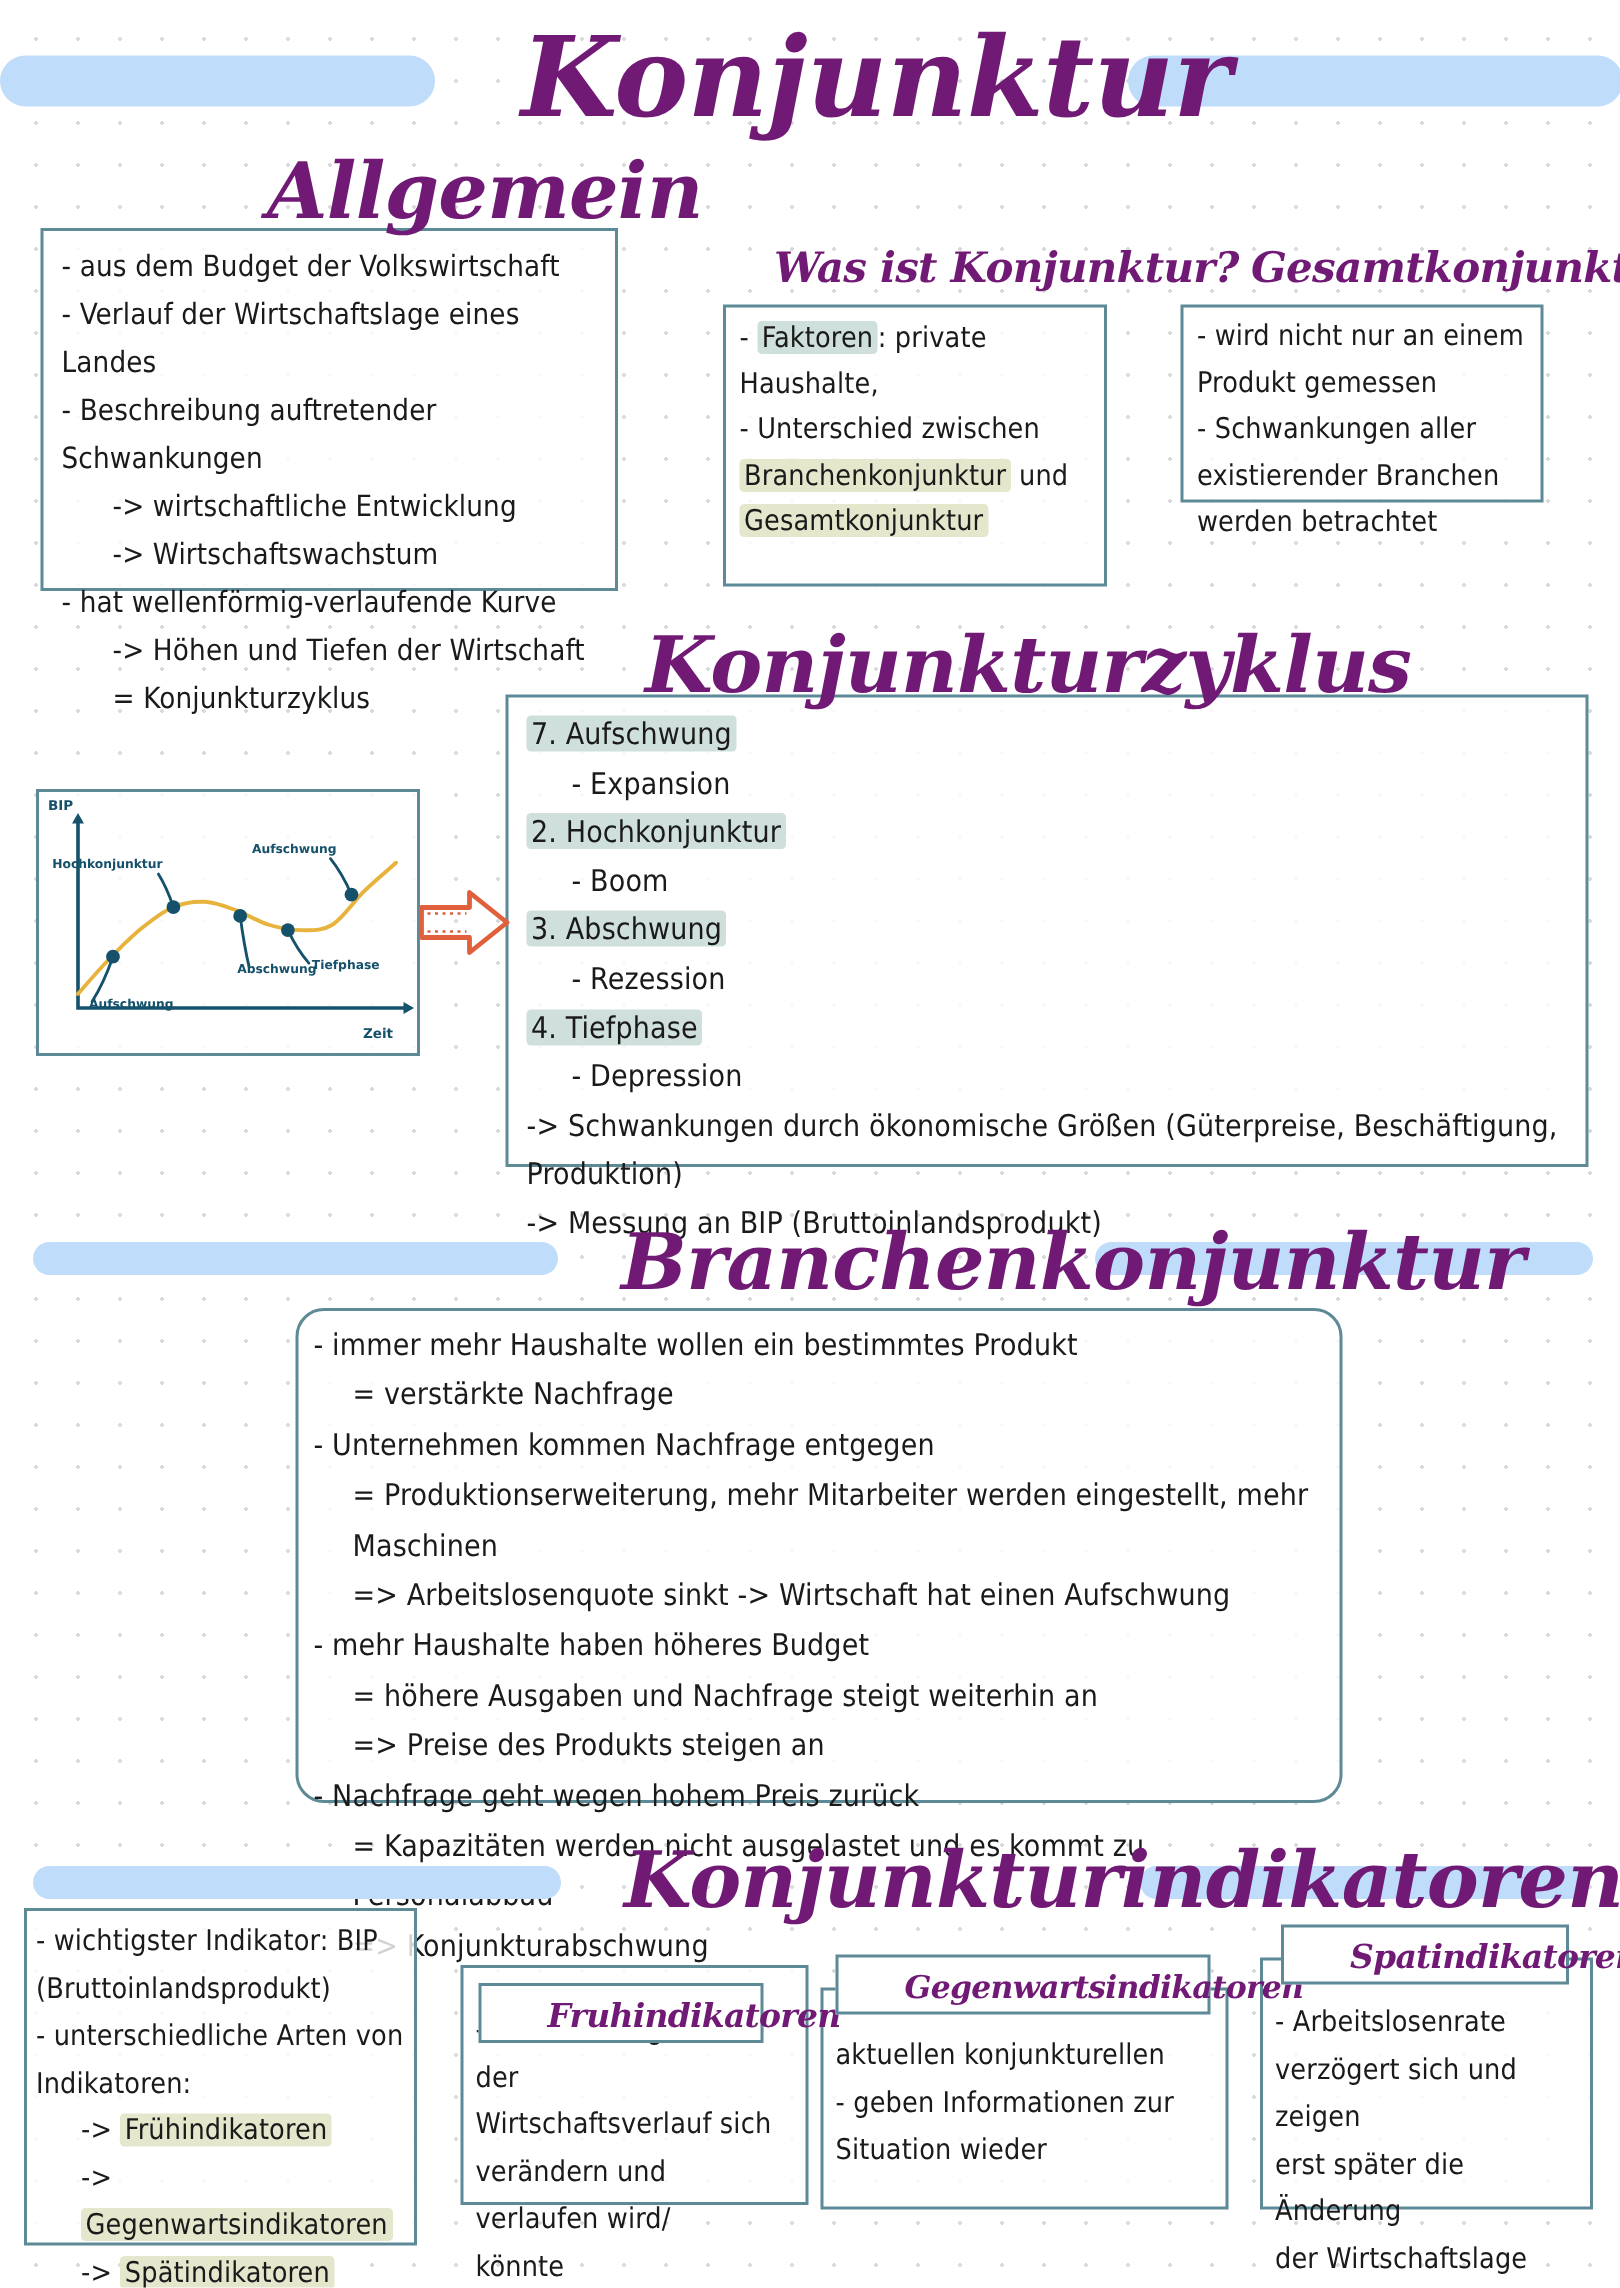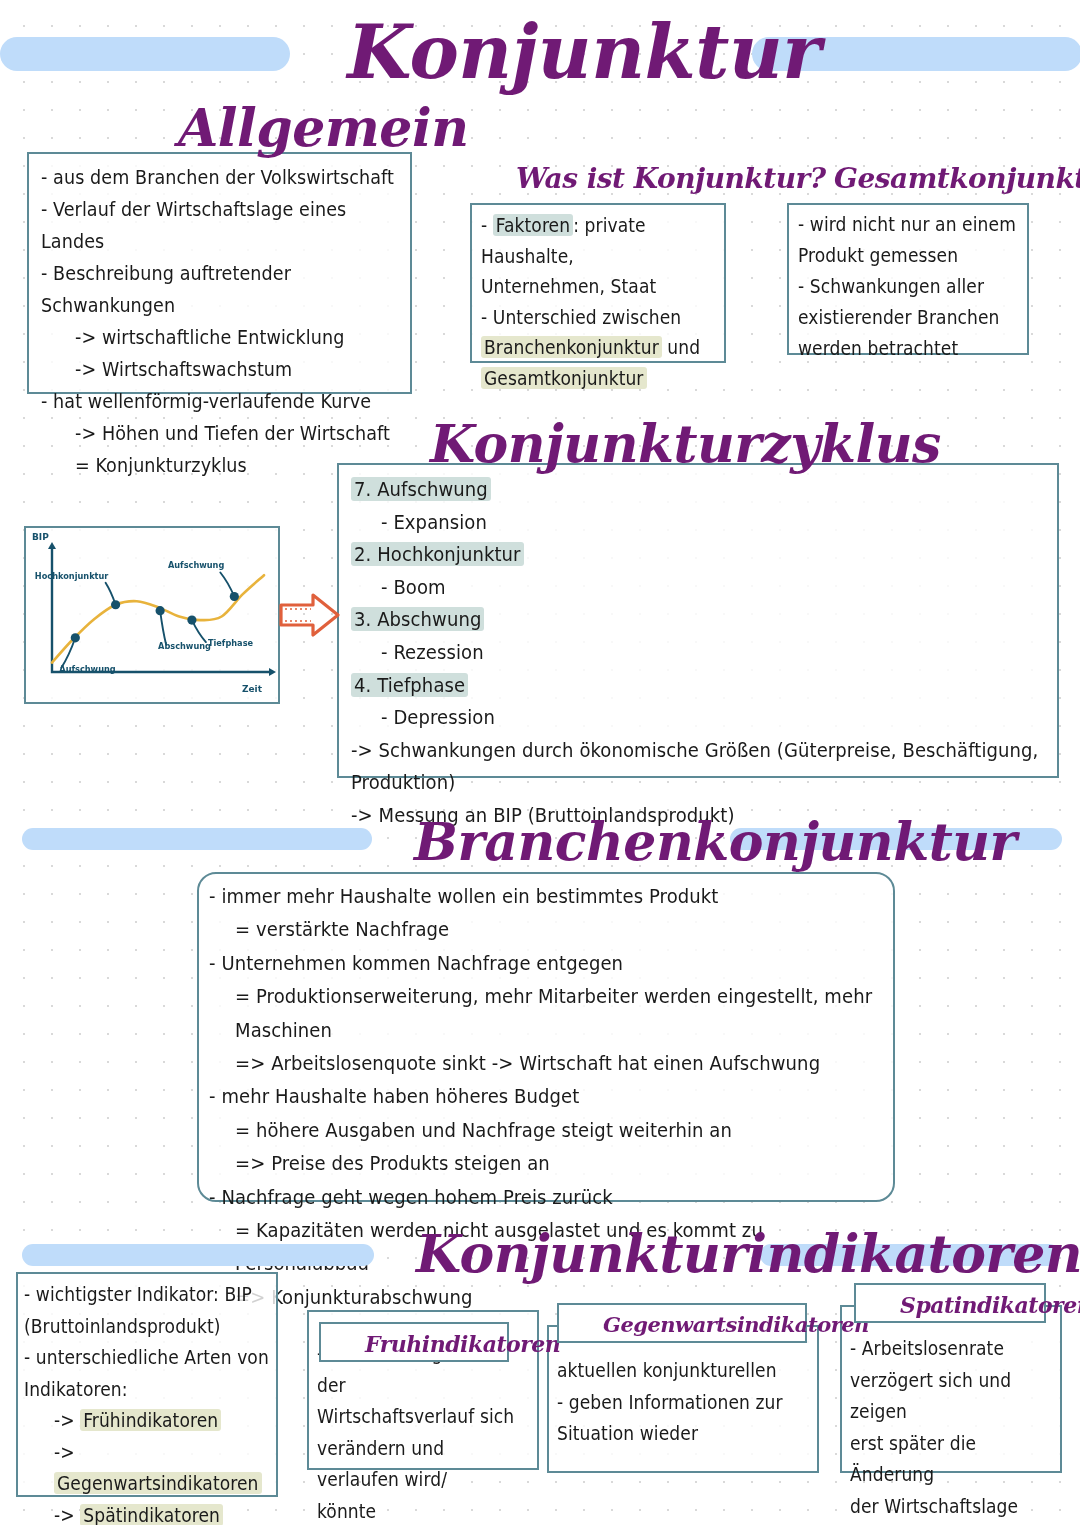--- a/index.html
+++ b/index.html
@@ -57,26 +57,26 @@
   #allgemein-title{left:134px;top:104px;}
   #allgemein-box{left:27px;top:152px;width:385px;height:242px;}
   #allgemein-list{
     position:absolute;left:12px;top:8px;right:8px;
     font-size:19.5px;line-height:32px;
   }
   #allgemein-list .i1{padding-left:34px;}
 
   
   #wik-title{left:472px;top:162px;}
-  #wik-box{left:470px;top:203px;width:256px;height:160px;}
+  #wik-box{left:482px;top:203px;width:256px;height:188px;}
   #wik-list{position:absolute;left:9px;top:5px;right:6px;font-size:19px;line-height:30.5px;}
 
   
   #gk-title{left:790px;top:162px;}
-  #gk-box{left:787px;top:203px;width:242px;height:152px;}
+  #gk-box{left:787px;top:203px;width:242px;height:132px;}
   #gk-list{position:absolute;left:9px;top:4px;right:6px;font-size:19px;line-height:31px;}
 
   
   #kz-title{left:386px;top:420px;}
   #kz-box{left:337px;top:463px;width:722px;height:315px;}
   #kz-list{position:absolute;left:12px;top:8px;right:8px;font-size:20px;line-height:32.6px;}
   #kz-list .sub{padding-left:30px;}
 
   
   #chart-box{left:24px;top:526px;width:256px;height:178px;}
@@ -142,36 +142,35 @@
 </head>
 <body>
 
 <div class="bluebar" id="title-bar-left"></div>
 <div class="bluebar" id="title-bar-right"></div>
 <div class="abs script" id="main-title">Konjunktur</div>
 
 <div class="abs script sec-title" id="allgemein-title">Allgemein</div>
 <div class="box" id="allgemein-box">
   <div class="hand" id="allgemein-list">
-      <div>- aus dem Branchen der Volkswirtschaft</div>
+      <div>- aus dem Budget der Volkswirtschaft</div>
       <div>- Verlauf der Wirtschaftslage eines Landes</div>
       <div>- Beschreibung auftretender Schwankungen</div>
       <div class="i1">-&gt; wirtschaftliche Entwicklung</div>
       <div class="i1">-&gt; Wirtschaftswachstum</div>
       <div>- hat wellenförmig-verlaufende Kurve</div>
       <div class="i1">-&gt; Höhen und Tiefen der Wirtschaft</div>
       <div class="i1">= Konjunkturzyklus</div>
     </div>
 </div>
 
 <div class="abs script sub-title" id="wik-title">Was ist Konjunktur?</div>
 <div class="box" id="wik-box">
   <div class="hand" id="wik-list">
       <div>- <span class="hl-teal">Faktoren</span>: private Haushalte,</div>
-      <div>Unternehmen, Staat</div>
       <div>- Unterschied zwischen</div>
       <div><span class="hl-olive">Branchenkonjunktur</span> und</div>
       <div><span class="hl-olive">Gesamtkonjunktur</span></div>
     </div>
 </div>
 
 <div class="abs script sub-title" id="gk-title">Gesamtkonjunktur</div>
 <div class="box" id="gk-box">
   <div class="hand" id="gk-list">
       <div>- wird nicht nur an einem</div>

